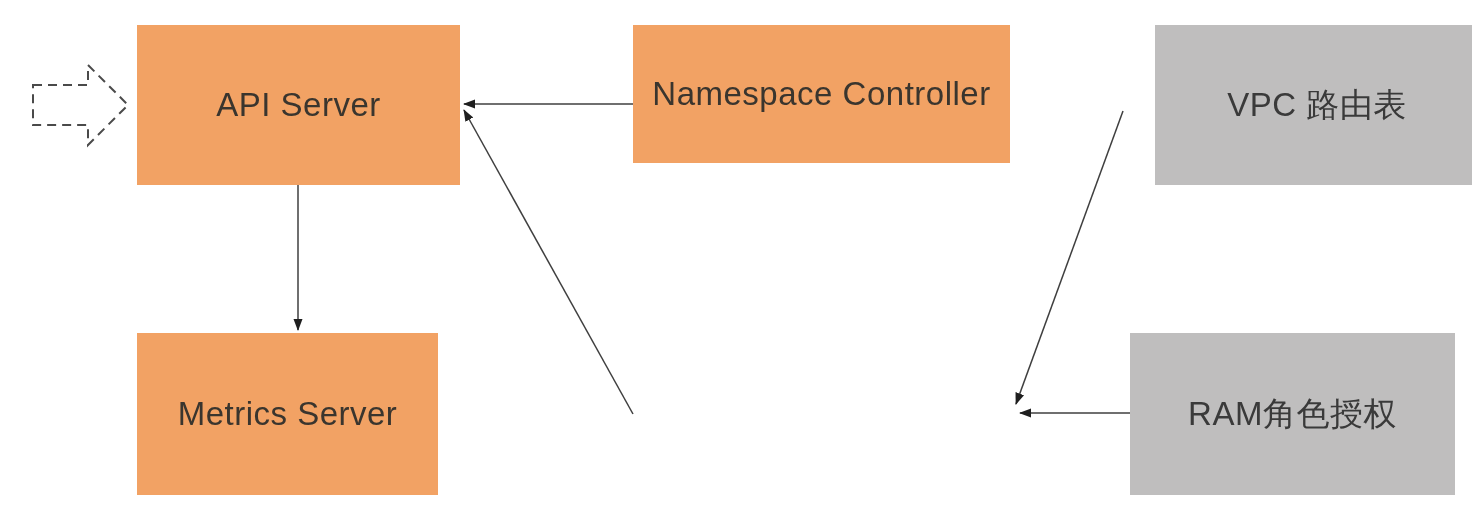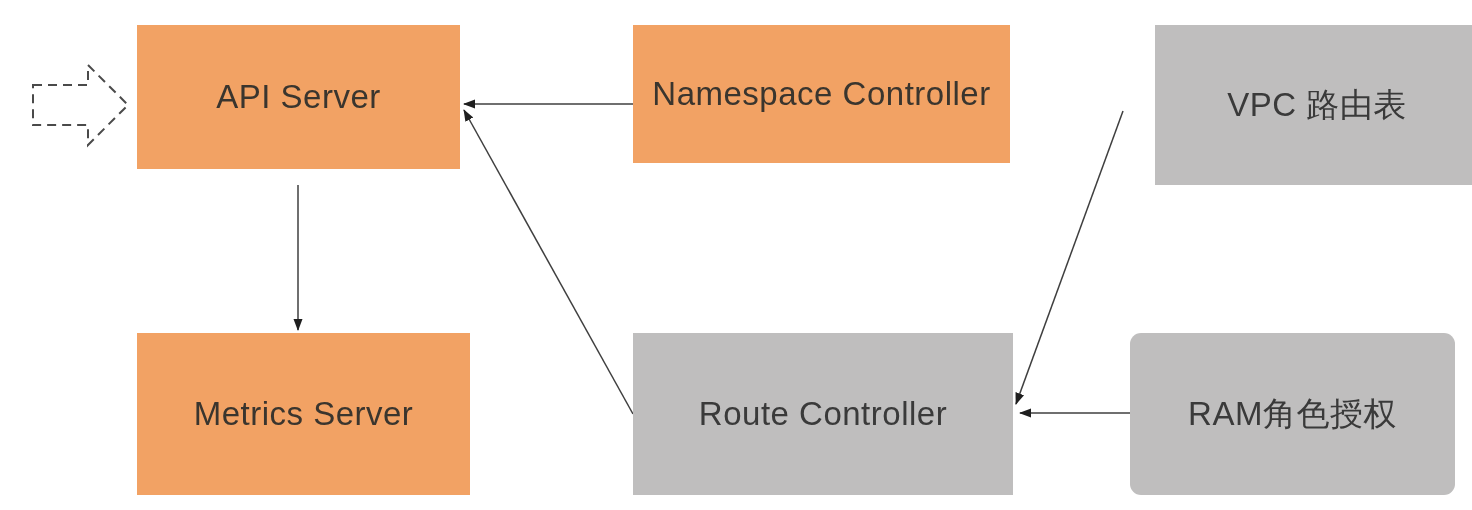--- a/index.html
+++ b/index.html
@@ -21,26 +21,26 @@
     align-items: center;
     justify-content: center;
     text-align: center;
     font-size: 33px;
     color: #3a352e;
     letter-spacing: 0.5px;
   }
   .node.orange { background: #f2a264; }
   .node.gray   { background: #bfbebe; color: #3a3a3a; }
 
-  #node-api-server        { left: 137px;  top: 25px;  width: 323px; height: 144px; }
+  #node-api-server        { left: 137px;  top: 25px;  width: 323px; height: 160px; }
   #node-namespace-ctrl    { left: 633px;  top: 25px;  width: 377px; height: 138px; }
   #node-vpc-route-table   { left: 1123px; top: 25px;  width: 324px; height: 160px; margin-left: 32px; }
-  #node-metrics-server    { left: 137px;  top: 333px; width: 333px; height: 162px; }
+  #node-metrics-server    { left: 137px;  top: 333px; width: 301px; height: 162px; }
   #node-route-ctrl        { left: 633px;  top: 333px; width: 380px; height: 162px; }
-  #node-ram-role-auth     { left: 1130px; top: 333px; width: 325px; height: 162px; border-radius: 11px; }
+  #node-ram-role-auth     { left: 1130px; top: 333px; width: 325px; height: 162px; }
 
   .edges-layer {
     position: absolute;
     left: 0; top: 0;
     width: 1472px;
     height: 510px;
     pointer-events: none;
   }
 </style>
 </head>
@@ -77,21 +77,18 @@
   </div>
 
   <div class="node gray" id="node-vpc-route-table">
     <span>VPC 路由表</span>
   </div>
 
   <div class="node orange" id="node-metrics-server">
     <span>Metrics Server</span>
   </div>
 
-  <div class="node gray" id="node-route-ctrl">
-    <span>Route Controller</span>
-  </div>
 
   <div class="node gray" id="node-ram-role-auth">
     <span>RAM角色授权</span>
   </div>
 
 </div>
 
 </body></html>

